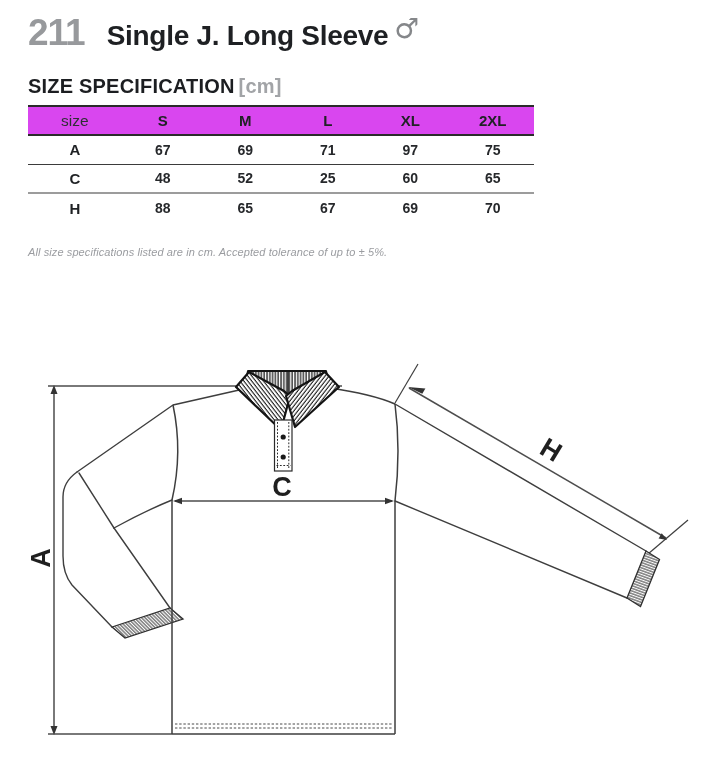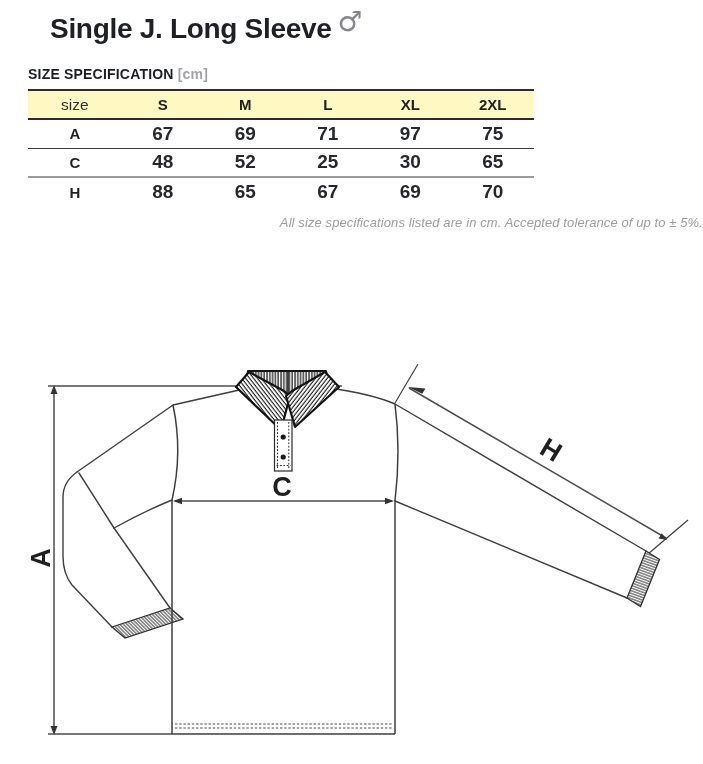--- a/index.html
+++ b/index.html
@@ -4,45 +4,46 @@
 <style>
   html,body{margin:0;padding:0;background:#fff;}
   body{
     width:703px;height:764px;position:relative;overflow:hidden;
     font-family:"Liberation Sans","DejaVu Sans",sans-serif;color:#202225;
   }
   .page-header{padding:12px 0 0 28px;display:flex;align-items:baseline;}
   .product-code{font-size:37px;font-weight:800;color:#97999c;letter-spacing:-1px;}
   .product-name{font-size:28px;font-weight:800;color:#1e2023;margin-left:22px;letter-spacing:-0.3px;}
   .mars{font-family:"DejaVu Sans",sans-serif;font-size:28px;font-weight:400;color:#85878a;margin-left:6px;position:relative;top:-7px;}
-  .spec-heading{margin:21px 0 0 28px;font-size:14px;font-weight:800;letter-spacing:0.2px;}
+  .spec-heading{margin:21px 0 0 28px;font-size:20px;font-weight:800;letter-spacing:0.2px;}
   .spec-heading .title{color:#1c1e21;}
   .spec-heading .unit{color:#a2a4a7;margin-left:4px;}
   table.size-table{
     border-collapse:collapse;table-layout:fixed;width:506px;margin:7px 0 0 28px;
     border-top:2.5px solid #2b2b2b;
   }
   table.size-table col.c0{width:18.5%;}
   table.size-table col.cn{width:16.3%;}
-  .size-table thead tr{background:#fef9c3;border-bottom:2.5px solid #2b2b2b;}
+  .size-table thead tr{background:#d946ef;border-bottom:2.5px solid #2b2b2b;}
   .size-table thead th{font-size:15px;font-weight:800;height:25px;text-align:center;color:#202225;}
   .size-table thead th.size-col{font-weight:400;font-size:15.5px;color:#2e3033;}
   .size-table tbody tr{height:29px;}
   .size-table tbody tr.row-a{border-bottom:1.5px solid #3b3b3b;}
   .size-table tbody tr.row-c{border-bottom:2.5px solid #9c9c9c;}
   .size-table tbody th{font-size:15px;font-weight:800;text-align:center;color:#1f2124;}
-  .size-table tbody td{font-size:19px;font-weight:700;text-align:center;color:#26282b;}
-  .footnote{margin:9px 0 0 28px;font-size:13px;font-style:italic;color:#9a9ca0;letter-spacing:0.1px;text-align:right;}
+  .size-table tbody td{font-size:14px;font-weight:700;text-align:center;color:#26282b;}
+  .footnote{margin:24px 0 0 28px;font-size:11px;font-style:italic;color:#9a9ca0;letter-spacing:0.1px;}
   .diagram-svg{position:absolute;left:0;top:0;width:703px;height:764px;}
   .dim-label{font-family:"Liberation Sans","DejaVu Sans",sans-serif;font-size:27px;font-weight:600;fill:#1f1f1f;}
 </style>
 </head>
 <body>
 
 <div class="page-header">
+  <span class="product-code">211</span>
   <span class="product-name">Single J. Long Sleeve</span>
   <span class="mars">♂</span>
 </div>
 
 <div class="spec-heading">
   <span class="title">SIZE SPECIFICATION</span><span class="unit">[cm]</span>
 </div>
 
 <table class="size-table">
   <colgroup>
@@ -70,21 +71,21 @@
       <td>69</td>
       <td>71</td>
       <td>97</td>
       <td>75</td>
     </tr>
     <tr class="row-c">
       <th>C</th>
       <td>48</td>
       <td>52</td>
       <td>25</td>
-      <td>30</td>
+      <td>60</td>
       <td>65</td>
     </tr>
     <tr class="row-h">
       <th>H</th>
       <td>88</td>
       <td>65</td>
       <td>67</td>
       <td>69</td>
       <td>70</td>
     </tr>

